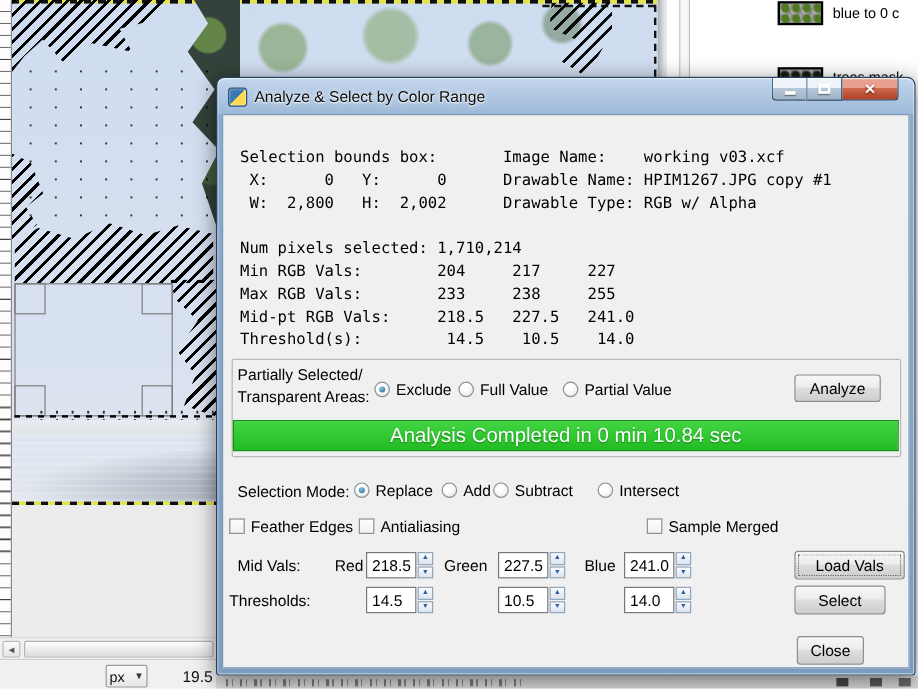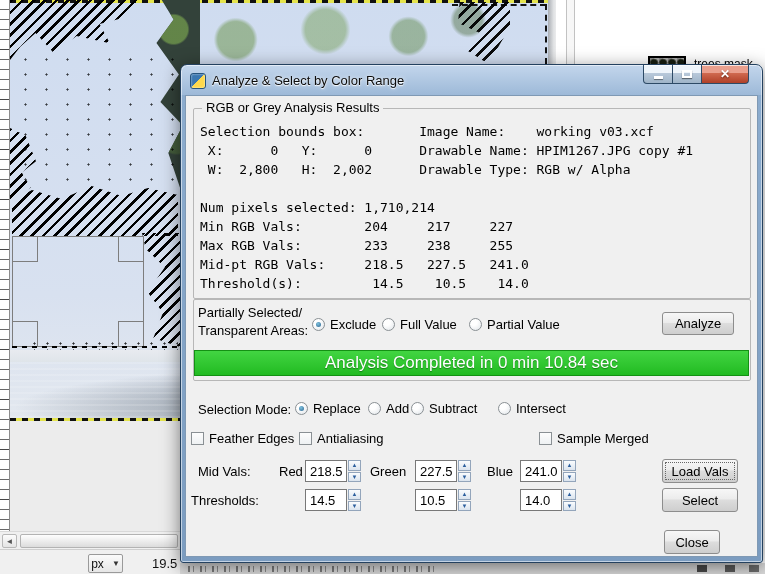--- a/index.html
+++ b/index.html
@@ -177,20 +177,24 @@
     <div class="hs-thumb"></div>
   </div>
   <div class="abs statusbar">
     <div class="px-combo">
       <span>px</span>
       <span class="dd">▼</span>
     </div>
     <div class="zoom-val">19.5</div>
   </div>
 
+  <div class="abs layer-row" style="top:0; height:22px;">
+    <div class="thumb t1"></div>
+    <div class="layer-label">blue to 0 c</div>
+  </div>
   <div class="abs layer-row" style="top:55px; height:18px;">
     <div class="thumb t3"></div>
     <div class="layer-label">trees mask</div>
   </div>
 
   <div class="abs bottom-strip">
     <div class="marks"></div>
     <div class="mini-ic" style="right:58px;"></div>
     <div class="mini-ic" style="right:30px; background:#5c5c5c;"></div>
     <div class="mini-ic" style="right:6px; background:#6e6e6e;"></div>
@@ -206,23 +210,20 @@
       <div class="cap cap-max">
           <div class="g-max"></div>
         </div>
       <div class="cap cap-close">
           <span class="g-close">✕</span>
         </div>
     </div>
 
     <div class="client">
 
-      <div class="grp" style="left:7px; top:12px; width:558px; height:191px;">
-        <span class="grp-title">RGB or Grey Analysis Results</span>
-      </div>
       <pre class="mono">Selection bounds box:       Image Name:    working v03.xcf
  X:      0   Y:      0      Drawable Name: HPIM1267.JPG copy #1
  W:  2,800   H:  2,002      Drawable Type: RGB w/ Alpha
 
 Num pixels selected: 1,710,214
 Min RGB Vals:        204     217     227
 Max RGB Vals:        233     238     255
 Mid-pt RGB Vals:     218.5   227.5   241.0
 Threshold(s):         14.5    10.5    14.0</pre>
 
@@ -293,21 +294,21 @@
           </div>
       </div>
       <div class="lbl" style="left:301px; top:368px;">Blue</div>
       <div class="spin" style="left:334px; top:364px;">
         <div class="spin-val">241.0</div>
         <div class="spin-arrows">
             <div class="spin-btn">▲</div>
             <div class="spin-btn">▼</div>
           </div>
       </div>
-      <div class="btn focus" style="left:476px; top:363px; width:76px; height:24px;">Load Vals</div>
+      <div class="btn focus" style="left:476px; top:363px; width:92px; height:24px;">Load Vals</div>
 
       <div class="lbl" style="left:5px; top:397px;">Thresholds:</div>
       <div class="spin" style="left:119px; top:393px;">
         <div class="spin-val">14.5</div>
         <div class="spin-arrows">
             <div class="spin-btn">▲</div>
             <div class="spin-btn">▼</div>
           </div>
       </div>
       <div class="spin" style="left:229px; top:393px;">

